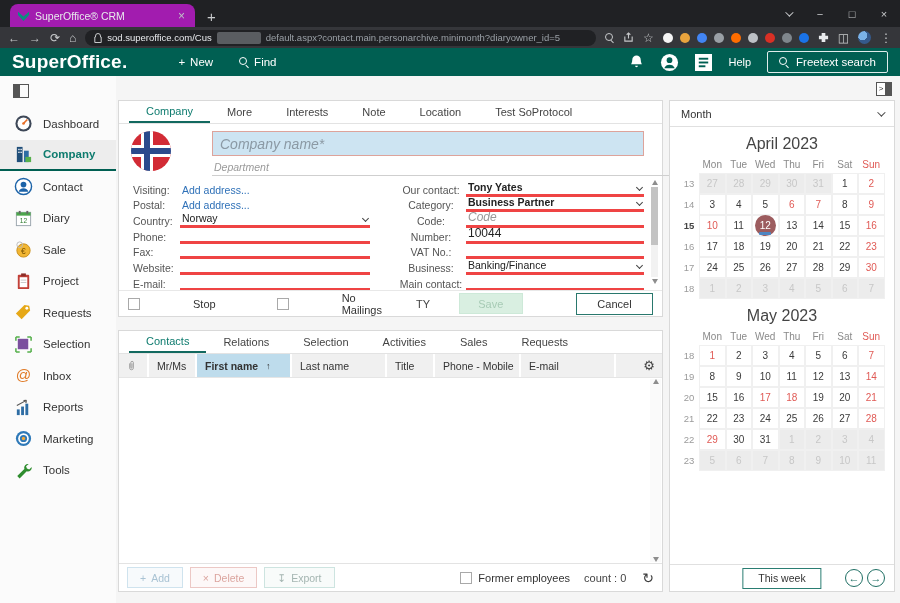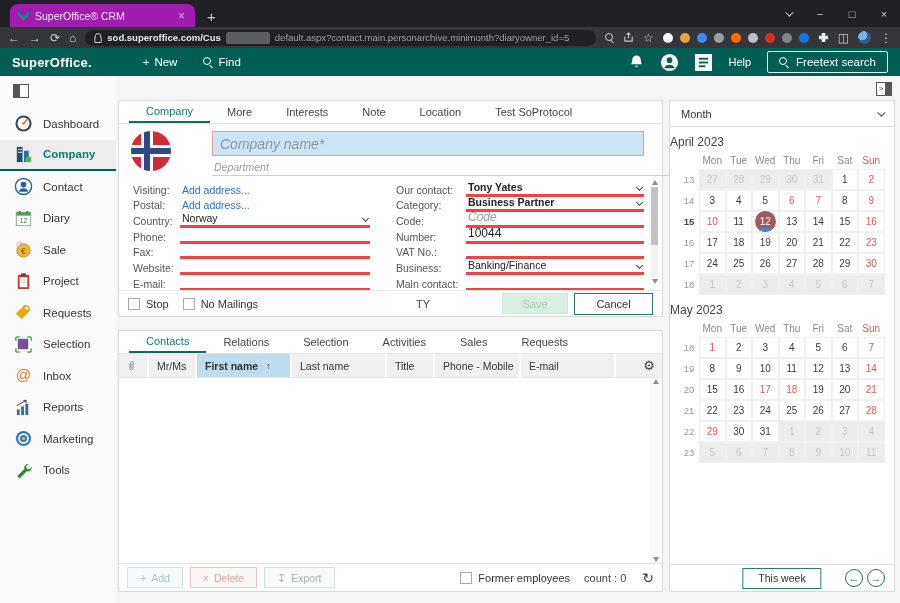--- a/index.html
+++ b/index.html
@@ -17,33 +17,33 @@
   .btab-close { color:#bdc1c6; font-size:12px; padding:0 2px; }
   .newtab-btn { color:#c8cacc; font-size:15px; margin:0 0 3px 12px; line-height:1; }
   .win-controls { margin-left:auto; display:flex; align-items:center; height:100%; color:#c8cacc; }
   .win-btn { width:32px; height:100%; display:flex; align-items:center; justify-content:center; font-size:11px; }
   .chev { display:inline-block; width:6px; height:6px; border-right:1.5px solid #c8cacc; border-bottom:1.5px solid #c8cacc; transform:rotate(45deg) translateY(-2px); }
 
   .toolbar { height:21px; background:#35363a; display:flex; align-items:center; padding:0 8px; gap:9px; }
   .nav-ic { color:#c6c8ca; font-size:12px; line-height:1; }
   .urlbox { flex:1; height:16px; background:#202124; border-radius:8px; display:flex; align-items:center;
             padding:0 9px; gap:5px; font-size:9.5px; color:#9aa0a6; min-width:0; overflow:hidden; }
-  .url-domain { color:#e8eaed; font-weight:bold; white-space:nowrap; }
+  .url-domain { color:#e8eaed; font-weight:normal; white-space:nowrap; }
   .redact { width:44px; height:12px; background:#5a5d61; border-radius:2px; flex:none; }
   .url-path { white-space:nowrap; overflow:hidden; }
   .ext-row { display:flex; gap:7px; align-items:center; }
   .ext-dot { width:10px; height:10px; border-radius:50%; }
   .avatar { width:13px; height:13px; border-radius:50%; background:radial-gradient(circle at 35% 35%, #7ab2e8 0 40%, #355a8c 41% 100%); }
   .mag { position:relative; width:9px; height:9px; }
   .mag::before { content:""; position:absolute; left:0; top:0; width:6px; height:6px; border:1.3px solid #c6c8ca; border-radius:50%; }
   .mag::after { content:""; position:absolute; right:0; bottom:0; width:4px; height:1.3px; background:#c6c8ca; transform:rotate(45deg); }
 
   
   .so-topbar { height:28px; background:var(--brand-teal); display:flex; align-items:center; color:#fff; padding:0 12px; }
-  .so-logo { font-size:13px; font-weight:bold; letter-spacing:.2px; margin-right:38px; }
+  .so-logo { font-size:19px; font-weight:bold; letter-spacing:.2px; margin-right:38px; }
   .tb-item { display:flex; align-items:center; gap:5px; padding:0 13px; font-size:11.5px; height:100%; }
   .tb-right { margin-left:auto; display:flex; align-items:center; gap:16px; }
   .mag-w { position:relative; width:10px; height:10px; display:inline-block; }
   .mag-w::before { content:""; position:absolute; left:0; top:0; width:6px; height:6px; border:1.4px solid #fff; border-radius:50%; }
   .mag-w::after { content:""; position:absolute; right:0; bottom:0; width:4px; height:1.4px; background:#fff; transform:rotate(45deg); }
   .freetext-btn { display:flex; align-items:center; gap:7px; border:1px solid #dfeceb; padding:4px 11px; border-radius:2px; font-size:11.5px; }
 
   
   .workspace { position:relative; height:527px; background:#f5f5f5; }
   .sidebar { position:absolute; left:0; top:0; width:116px; height:100%; background:#fbfbfb; padding-top:5px; }
@@ -79,37 +79,37 @@
   .company-input::placeholder { color:#8b99a4; font-style:italic; }
   .dept-input { display:block; width:478px; border:none; border-bottom:1px solid #cfcfcf; height:17px; font-size:10.5px; margin-top:3px; padding:0 2px; color:#333; font-family:inherit; background:transparent; }
   .dept-input::placeholder { font-style:italic; color:#9a9a9a; }
 
   .fc-body { display:flex; padding:5px 12px 0 14px; position:relative; }
   .col-left { width:237px; }
   .col-right { width:248px; margin-left:26px; }
   .frow { display:flex; align-items:flex-end; height:15.7px; font-size:10.5px; }
   .frow .flabel { color:#555; flex:none; padding-bottom:1px; }
   .col-left .flabel { width:47px; }
-  .col-right .flabel { width:70px; }
+  .col-right .flabel { width:70px;text-align:center; }
   .fctrl { flex:1; position:relative; padding:0 2px 1px 2px; min-height:13px; border-bottom:3px solid #ef4444; display:flex; align-items:flex-end; }
   .fctrl.link { border-bottom:none; color:var(--link-blue); }
   .fctrl input { border:none; outline:none; width:100%; font-size:12px; font-family:inherit; color:#222; background:transparent; padding:0; }
   .fctrl input::placeholder { font-style:italic; color:#999; }
   .fctrl .selval { flex:1; color:#222; }
   .sel-chev { position:absolute; right:2px; bottom:4px; width:5px; height:5px; border-right:1.3px solid #444; border-bottom:1.3px solid #444; transform:rotate(45deg); }
   .bold { font-weight:bold; }
 
   .vscroll { position:absolute; right:3px; top:4px; width:9px; height:104px; display:flex; flex-direction:column; align-items:center; }
   .vs-arrow { width:0; height:0; border-left:3.5px solid transparent; border-right:3.5px solid transparent; }
   .vs-up { border-bottom:5px solid #8d8d8d; margin-bottom:2px; }
   .vs-down { border-top:5px solid #8d8d8d; margin-top:2px; }
   .vs-track { flex:1; width:7px; background:#f2f2f2; position:relative; }
   .vs-thumb { position:absolute; top:0; left:0; width:7px; height:58px; background:#c3c3c3; }
 
-  .fc-footer { position:absolute; left:0; right:0; bottom:0; height:26px; border-top:1px solid #e8e8e8; display:flex; align-items:center; padding:0 9px; }
+  .fc-footer { position:absolute; left:0; right:0; bottom:0; height:26px; border-top:1px solid #e8e8e8; display:flex; align-items:center; padding:0 9px;gap:47px; }
   .checkbox { width:12px; height:12px; border:1px solid #a9a9a9; background:#fff; flex:none; }
   .cb-label { margin:0 14px 0 6px; font-size:11px; color:#333; }
   .initials { position:absolute; left:297px; color:#444; }
   .btn-save { margin-left:auto; width:66px; height:21px; background:var(--save-green-bg); border:1px solid #cde9d8; color:#a7cbb5; font-size:11px; display:flex; align-items:center; justify-content:center; }
   .btn-cancel { margin-left:6px; width:79px; height:22px; background:#fff; border:1px solid #29786d; color:#333; font-size:11px; display:flex; align-items:center; justify-content:center; }
 
   
   .grid-card { left:118px; top:254px; width:545px; height:262px; display:flex; flex-direction:column; }
   .gc-header { display:flex; height:23px; background:#f0f0f0; align-items:stretch; font-size:10.5px; color:#333; }
   .gc-col { display:flex; align-items:center; padding-left:8px; border-right:2px solid #fff; white-space:nowrap; overflow:hidden; }
@@ -126,21 +126,21 @@
   .gbtn.del { border-color:#ecc8c5; color:#dba49e; background:#fdf8f8; }
   .gbtn.exp { border-color:#cde4e0; color:#a4b5b1; background:#f8fbfa; }
   .gc-right { margin-left:auto; display:flex; align-items:center; }
   .count-label { margin-left:14px; color:#444; }
   .refresh { margin-left:16px; font-size:14px; color:#3c3c3c; }
 
   
   .cal-card { left:669px; top:24px; width:226px; height:492px; display:flex; flex-direction:column; }
   .cal-head { height:26px; border-bottom:1px solid #e0e0e0; display:flex; align-items:center; padding:0 11px; font-size:11px; color:#333; flex:none; }
   .cal-head .sel-chev { position:static; margin-left:auto; width:6px; height:6px; transform:rotate(45deg) translateY(-2px); }
-  .cal-title { text-align:left; font-size:12px; color:#444; margin-top:8px; }
+  .cal-title { text-align:center; font-size:16px; color:#444; margin-top:8px; }
   .cal-grid { margin:3px auto 0; width:206px; }
   .cal-row { display:flex; height:21px; align-items:stretch; }
   .cal-row.hdr { height:17px; }
   .wk { width:20px; font-size:9.5px; color:#9b9b9b; display:flex; align-items:center; justify-content:center; flex:none; }
   .wk.bold { color:#444; font-weight:bold; }
   .dy { width:26.5px; display:flex; align-items:center; justify-content:center; font-size:10px; color:#3a3a3a; background:#fff; border:0.5px solid #f0f0f0; position:relative; }
   .dy-h { width:26.5px; display:flex; align-items:center; justify-content:center; font-size:10px; color:#8a8a8a; background:transparent; border:none; }
   .dy-h.red, .dy.red { color:var(--holiday-red); }
   .dy.out { color:#c7c7c7; background:#ececec; }
   .dy.sel { color:#fff; }

